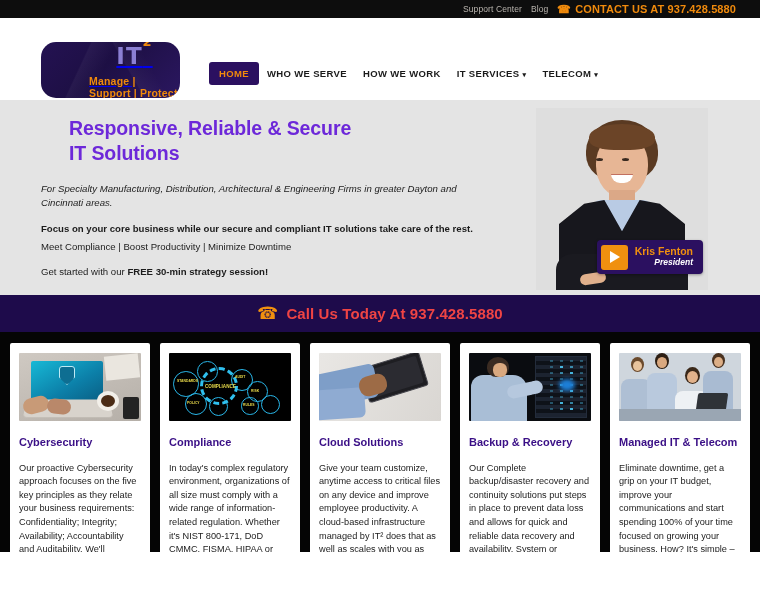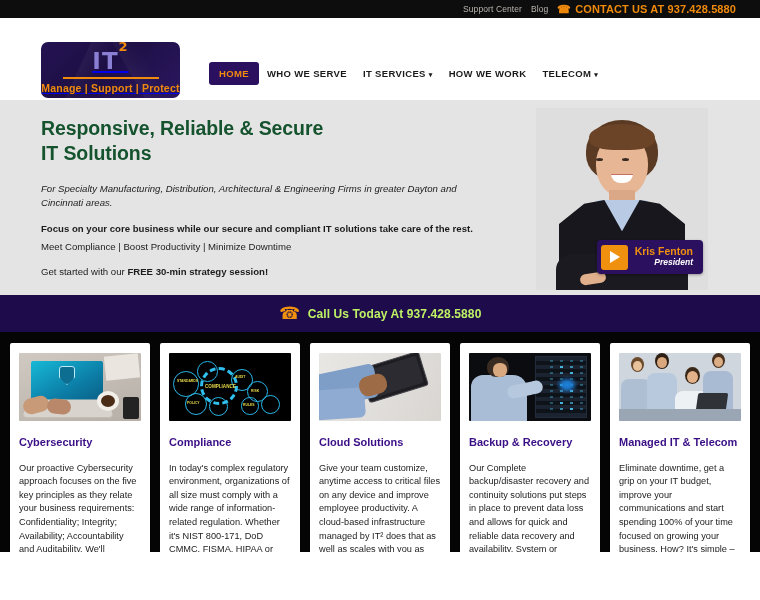--- a/index.html
+++ b/index.html
@@ -27,22 +27,22 @@
   .phone-glyph { display: inline-block; font-size: 11px; color: #f08a0c; transform: scaleX(-1); }
 
   
   .header {
     height: 82px; background: #ffffff;
     display: flex; align-items: flex-start; position: relative;
   }
   .logo {
     margin: 24px 0 0 41px; width: 139px; height: 56px;
     background: linear-gradient(135deg,#241252 0%,#1d0f44 45%,#2b1760 100%);
-    border-radius: 7px; position: relative; overflow: hidden;
-    display: flex; flex-direction: column; align-items: center; justify-content: center;
+    border-radius: 15px; position: relative; overflow: hidden;
+    display: flex; flex-direction: column; align-items: center; justify-content: center; padding-left: 48px;
   }
   .logo:before {
     content:""; position:absolute; inset:0;
     background:
       linear-gradient(115deg, transparent 30%, rgba(255,255,255,.045) 31%, transparent 46%),
       linear-gradient(60deg, transparent 60%, rgba(255,255,255,.04) 61%, transparent 75%);
   }
   .logo-mark {
     position: relative; color: #8b7fd4; font-size: 23px; font-weight: bold;
     letter-spacing: 1px; font-family: "DejaVu Sans", sans-serif;
@@ -67,22 +67,23 @@
     background: #2b1060; color: #f08a0c; border-radius: 3px; padding: 6px 10px;
   }
   .caret { font-size: 7px; line-height: 1; position: relative; top: 1px; }
 
   
   .hero {
     height: 195px; background: #e4e4e4; position: relative;
     padding: 16px 0 0 41px;
   }
   .hero h1 {
-    color: #14532d; font-size: 19.5px; font-weight: bold; line-height: 1.27;
+    color: #6d28d9; font-size: 19.5px; font-weight: bold; line-height: 1.27;
     letter-spacing: -.1px;
+    margin-left: 28px;
   }
   .hero p { color: #1c1c1c; font-size: 9.6px; line-height: 1.52; max-width: 455px; }
   .hero p.lead { margin-top: 16px; font-style: italic; }
   .hero p.bold { margin-top: 11px; font-weight: bold; }
   .hero p.pipes { margin-top: 4px; }
   .hero p.getstarted { margin-top: 10px; }
   .cta {
     display: inline-block; margin-top: 12px; background: #2b1060; color: #f08a0c;
     font-size: 10.5px; font-weight: bold; padding: 10px 17px; border-radius: 4px;
     text-decoration: none; letter-spacing: .2px; border: none; cursor: pointer;
@@ -146,21 +147,21 @@
   .badge-text { display: flex; flex-direction: column; align-items: flex-end; line-height: 1.12; }
   .badge-name { color: #f0900f; font-size: 10.5px; font-weight: bold; }
   .badge-role { color: #ffffff; font-size: 8.5px; font-style: italic; font-weight: bold; }
 
   
   .call-banner {
     height: 37px; background: #1e0b4b;
     display: flex; align-items: center; justify-content: center; gap: 8px;
   }
   .call-banner .ph { color: #f0900f; font-size: 17px; transform: scaleX(-1); }
-  .call-banner .txt { color: #bef264; font-size: 12px; font-weight: bold; letter-spacing: .1px; }
+  .call-banner .txt { color: #ef4444; font-size: 15px; font-weight: bold; letter-spacing: .1px; }
 
   
   .cards-section {
     background: #050505; height: 256px; padding: 11px 0 0 0;
     display: flex; justify-content: center; gap: 10px;
   }
   .card {
     width: 140px; background: #ffffff; border-radius: 2px;
     padding: 10px 9px 8px; overflow: hidden;
   }
@@ -269,25 +270,25 @@
     </a>
 
     <div class="nav" id="nav">
         <a href="#" class="nav-item active">
           <span>HOME</span>
         </a>
         <a href="#" class="nav-item">
           <span>WHO WE SERVE</span>
         </a>
         <a href="#" class="nav-item">
+          <span>HOW WE WORK</span>
+        </a>
+        <a href="#" class="nav-item">
           <span>IT SERVICES</span>
           <span class="caret">▾</span>
-        </a>
-        <a href="#" class="nav-item">
-          <span>HOW WE WORK</span>
         </a>
         <a href="#" class="nav-item">
           <span>TELECOM</span>
           <span class="caret">▾</span>
         </a>
         <a href="#" class="nav-item">
           <span>FREE STUFF</span>
           <span class="caret">▾</span>
         </a>
         <a href="#" class="nav-item">

